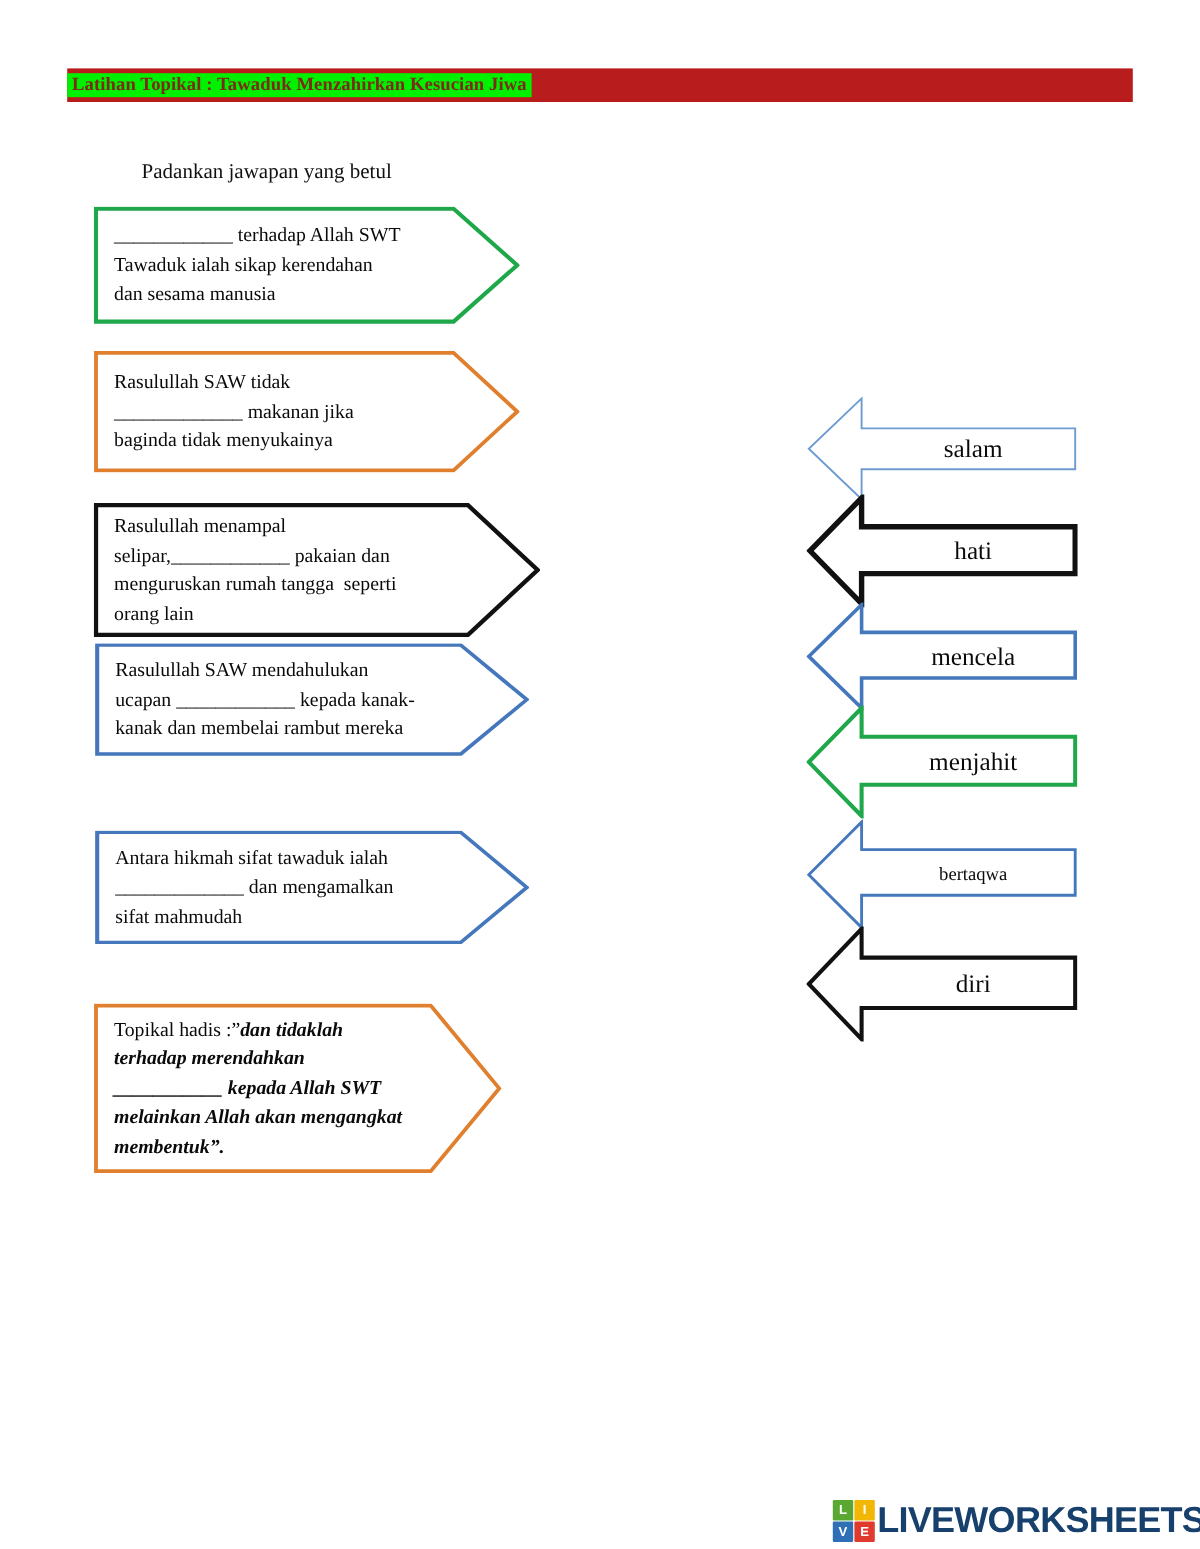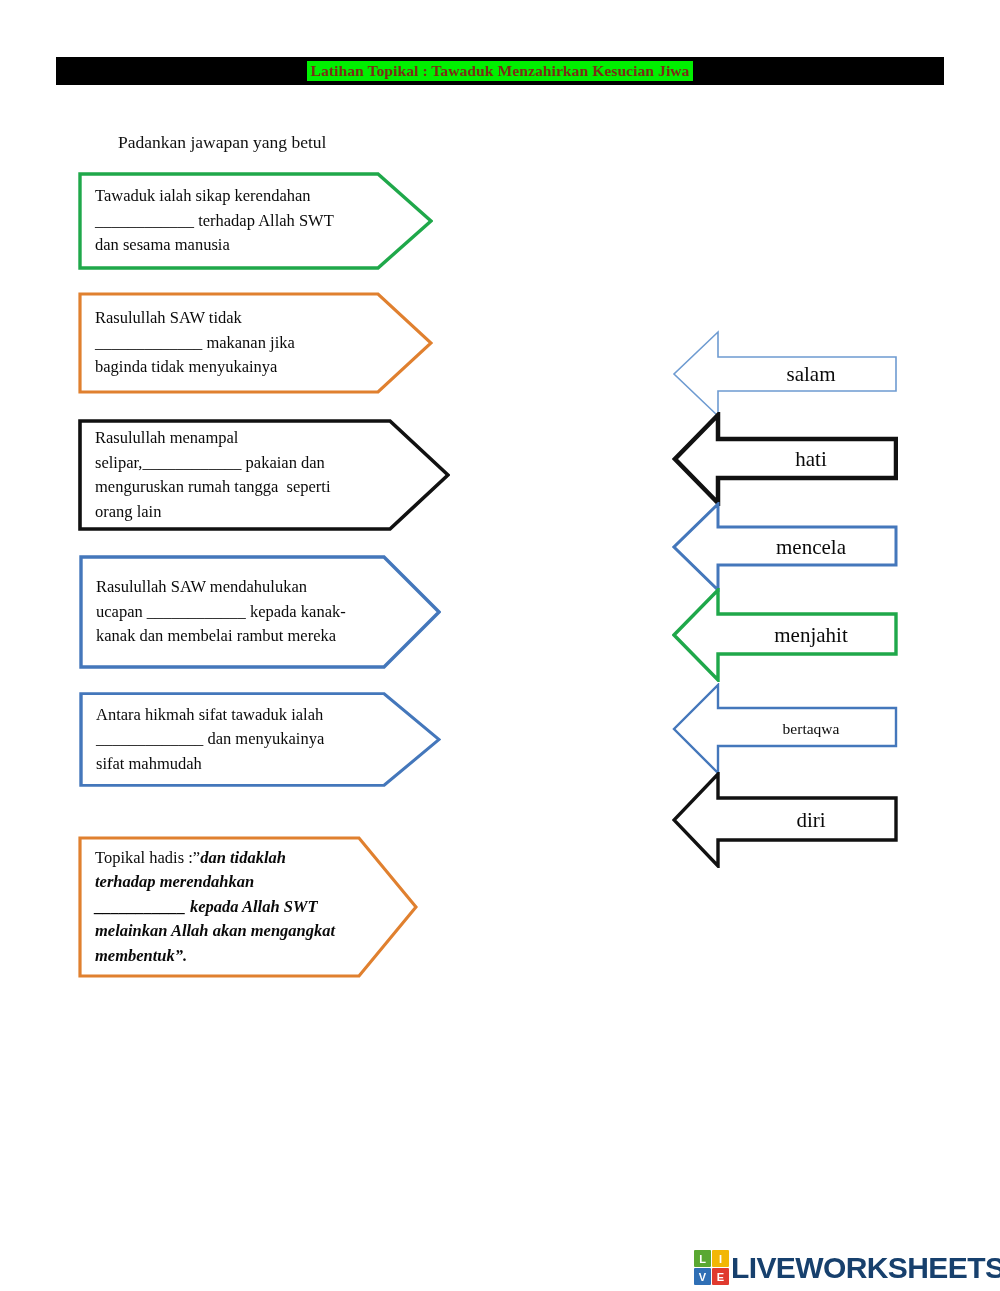--- a/index.html
+++ b/index.html
@@ -15,24 +15,23 @@
     overflow: hidden;
   }
 
   
   #header-banner {
     position: absolute;
     left: 56px;
     top: 57px;
     width: 888px;
     height: 28px;
-    background: #000000;
-    display: flex;
-    align-items: center;
-    justify-content: center;
+    background: #b91c1c;
+    display: flex;
+    align-items: center;
   }
   #header-title {
     background: #00f000;
     color: #7b2b16;
     font-size: 15.5px;
     font-weight: 600;
     letter-spacing: 0.1px;
     padding: 0 4px;
     line-height: 20px;
     white-space: nowrap;
@@ -143,22 +142,22 @@
   <div id="header-title">Latihan Topikal : Tawaduk Menzahirkan Kesucian Jiwa</div>
 </div>
 
 <div id="instruction">Padankan jawapan yang betul</div>
 
 <div class="q-arrow" style="left:78px; top:172px; width:355px; height:98px;">
   <svg class="q-shape" viewBox="0 0 355 98" preserveAspectRatio="none">
     <polygon points="2,2 300,2 353,49 300,96 2,96" fill="#ffffff" stroke="#1fa84a" stroke-width="3.4" stroke-linejoin="miter"></polygon>
   </svg>
   <div class="q-text">
+    <span class="tline">____________ terhadap Allah SWT</span>
     <span class="tline">Tawaduk ialah sikap kerendahan</span>
-    <span class="tline">____________ terhadap Allah SWT</span>
     <span class="tline">dan sesama manusia</span>
   </div>
 </div>
 
 <div class="q-arrow" style="left:78px; top:292px; width:355px; height:102px;">
   <svg class="q-shape" viewBox="0 0 355 102" preserveAspectRatio="none">
     <polygon points="2,2 300,2 353,51 300,100 2,100" fill="#ffffff" stroke="#e0802f" stroke-width="3.2" stroke-linejoin="miter"></polygon>
   </svg>
   <div class="q-text">
     <span class="tline">Rasulullah SAW tidak</span>
@@ -172,38 +171,38 @@
     <polygon points="2,2 312,2 370,56 312,110 2,110" fill="#ffffff" stroke="#111111" stroke-width="3.6" stroke-linejoin="miter"></polygon>
   </svg>
   <div class="q-text" style="width:300px;">
     <span class="tline">Rasulullah menampal</span>
     <span class="tline">selipar,____________ pakaian dan</span>
     <span class="tline">menguruskan rumah tangga  seperti</span>
     <span class="tline">orang lain</span>
   </div>
 </div>
 
-<div class="q-arrow" style="left:79px; top:555px; width:362px; height:114px;">
+<div class="q-arrow" style="left:79px; top:536px; width:362px; height:94px;">
   <svg class="q-shape" viewBox="0 0 362 114" preserveAspectRatio="none">
     <polygon points="2,2 305,2 360,57 305,112 2,112" fill="#ffffff" stroke="#4477bb" stroke-width="3.4" stroke-linejoin="miter"></polygon>
   </svg>
   <div class="q-text" style="width:300px;">
     <span class="tline">Rasulullah SAW mendahulukan</span>
     <span class="tline">ucapan ____________ kepada kanak-</span>
     <span class="tline">kanak dan membelai rambut mereka</span>
   </div>
 </div>
 
 <div class="q-arrow" style="left:79px; top:692px; width:362px; height:95px;">
   <svg class="q-shape" viewBox="0 0 362 114" preserveAspectRatio="none">
     <polygon points="2,2 305,2 360,57 305,112 2,112" fill="#ffffff" stroke="#4477bb" stroke-width="3.4" stroke-linejoin="miter"></polygon>
   </svg>
   <div class="q-text" style="width:300px;">
     <span class="tline">Antara hikmah sifat tawaduk ialah</span>
-    <span class="tline">_____________ dan menyukainya</span>
+    <span class="tline">_____________ dan mengamalkan</span>
     <span class="tline">sifat mahmudah</span>
   </div>
 </div>
 
 <div class="q-arrow" style="left:78px; top:836px; width:340px; height:142px;">
   <svg class="q-shape" viewBox="0 0 340 142" preserveAspectRatio="none">
     <polygon points="2,2 281,2 338,71 281,140 2,140" fill="#ffffff" stroke="#e0802f" stroke-width="3.2" stroke-linejoin="miter"></polygon>
   </svg>
   <div class="q-text" style="width:300px;">
     <span class="tline"><span>Topikal hadis :”</span><span class="bi">dan tidaklah</span></span>

